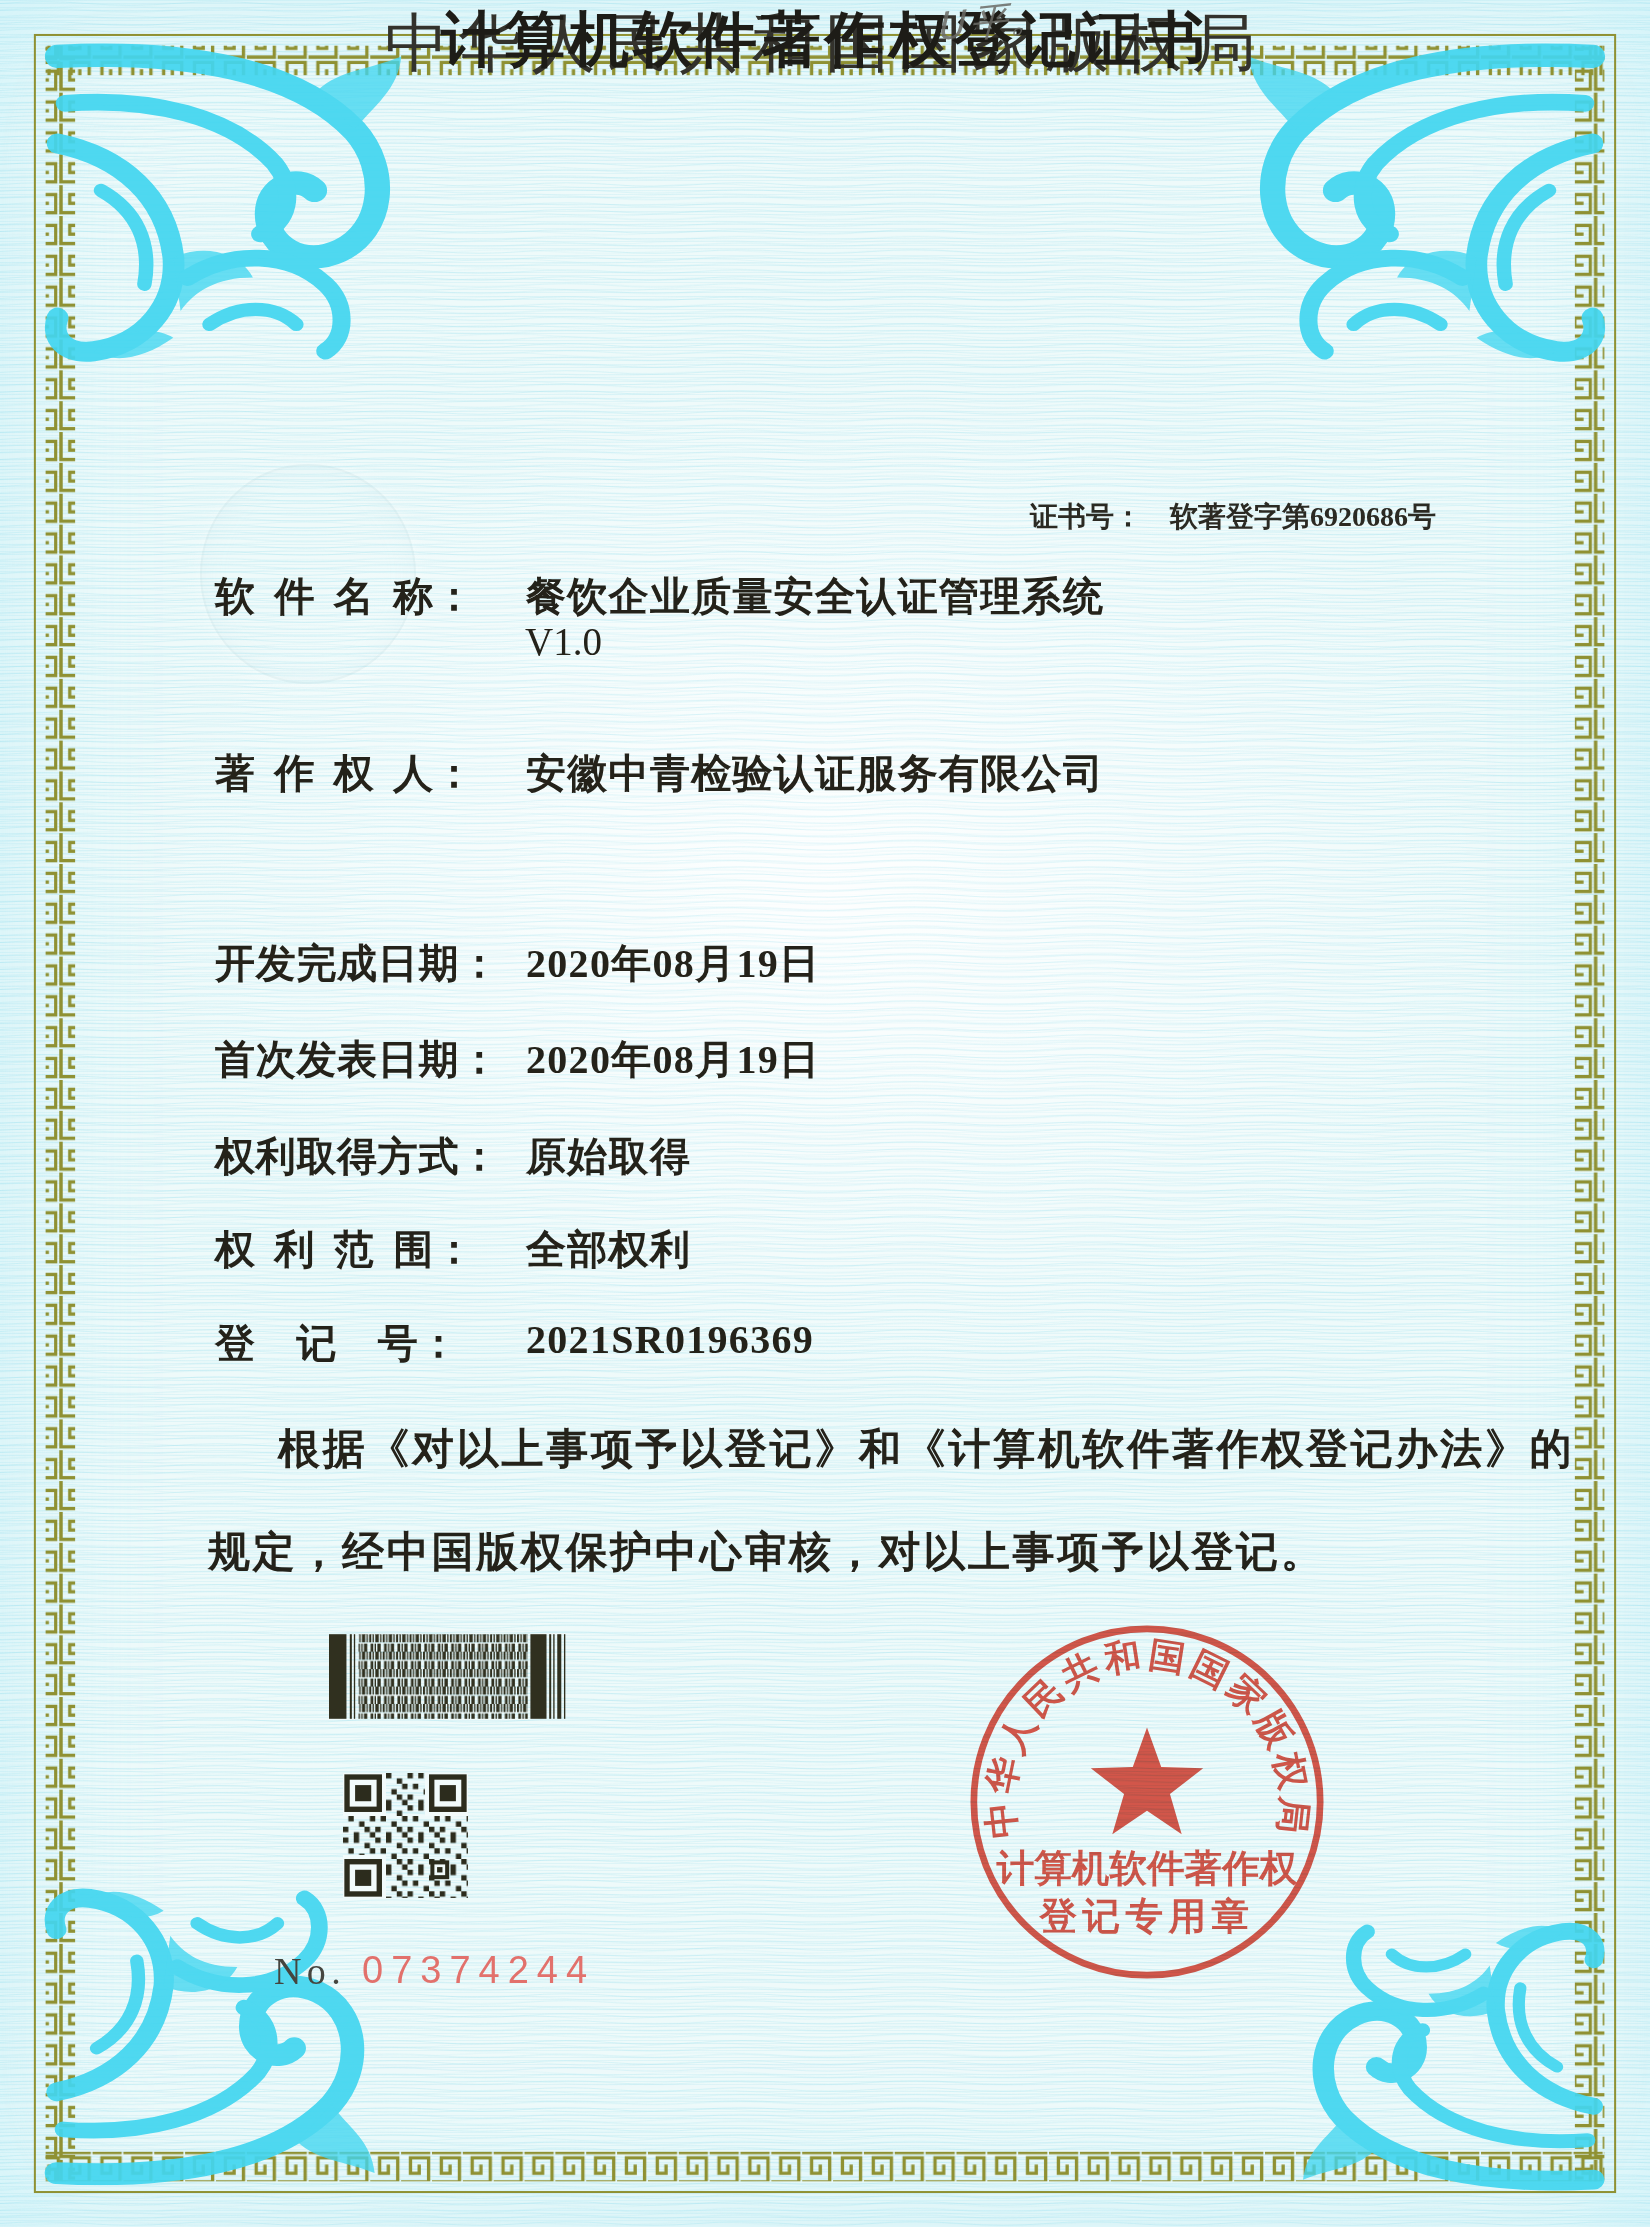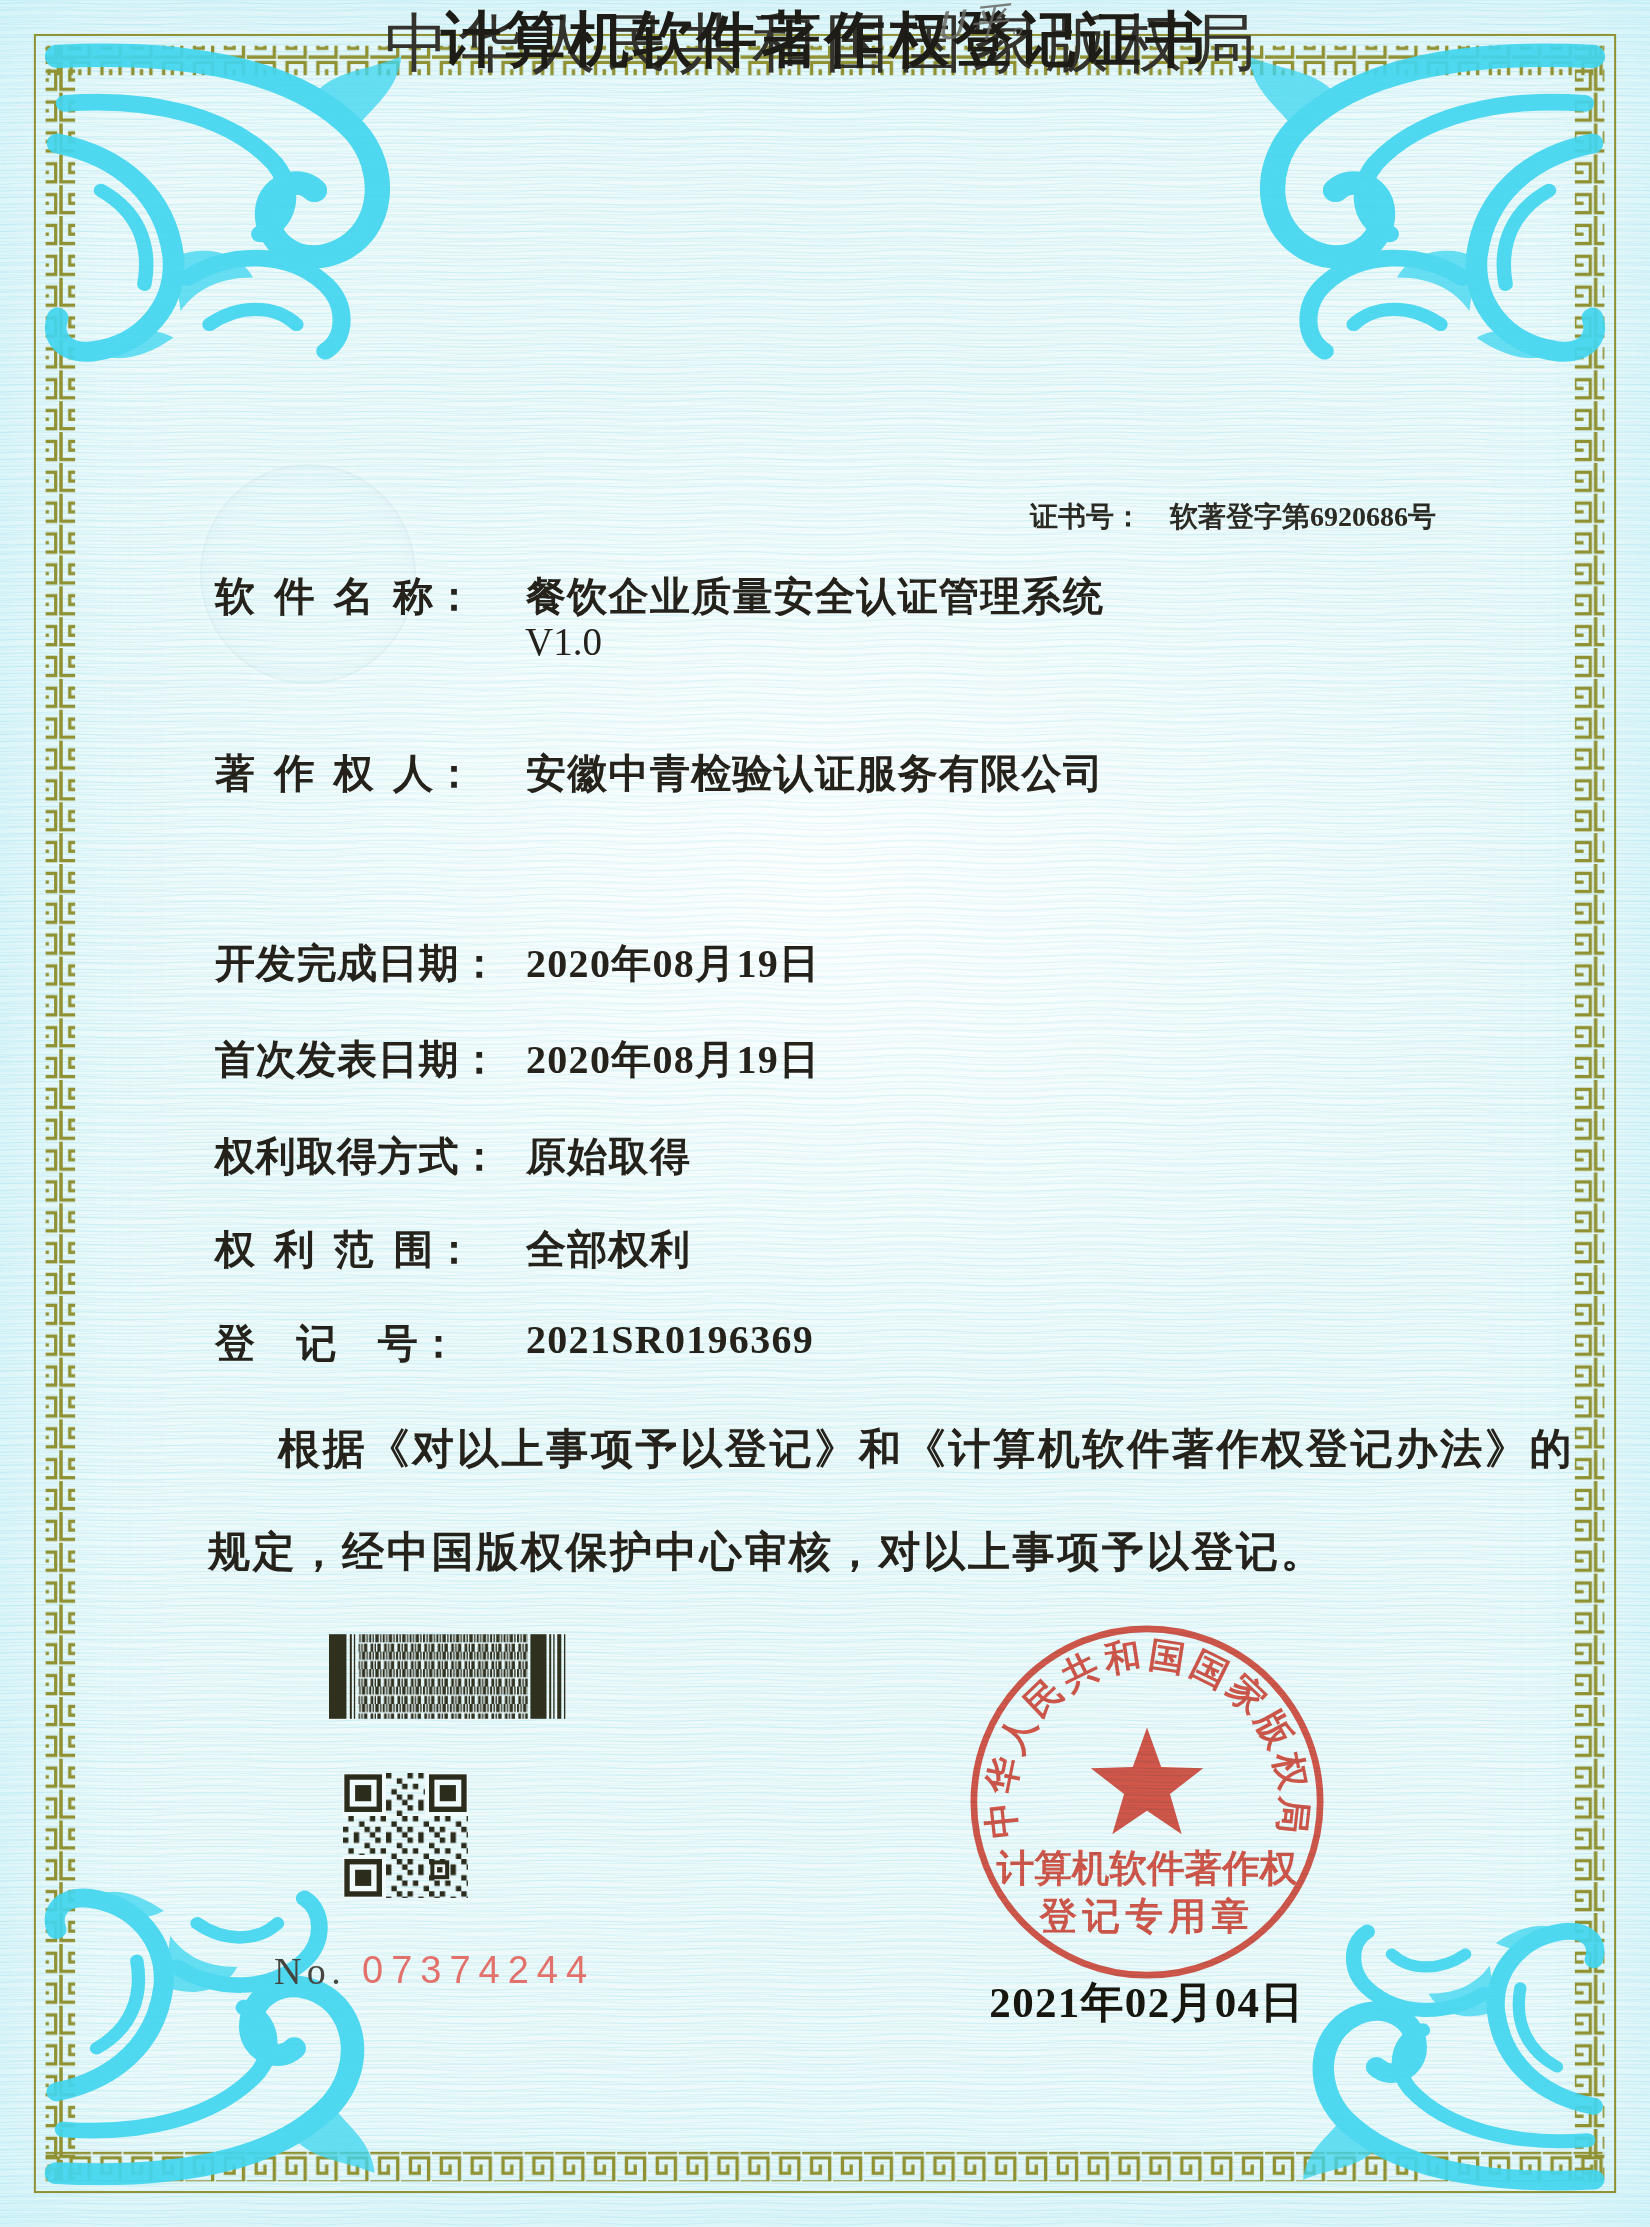--- a/index.html
+++ b/index.html
@@ -240,16 +240,15 @@
     <circle cx="295" cy="295" r="258" fill="none" stroke="#df4b3d" stroke-width="10"></circle>
     <path id="ringPath" d="M295,495 A200,200 0 1 1 295.2,495" fill="none"></path>
     <text font-size="54" font-weight="700" fill="#df4b3d" letter-spacing="7" font-family="Liberation Serif, DejaVu Serif, serif">
       <textPath href="#ringPath" startOffset="50%" text-anchor="middle">中华人民共和国国家版权局</textPath>
     </text>
     <polygon fill="#df4b3d" points="295,184 316.2,242.9 378.7,244.8 329.2,283.1 346.7,343.2 295,308 243.3,343.2 260.8,283.1 211.3,244.8 273.8,242.9"></polygon>
     <text x="295" y="412" text-anchor="middle" font-size="56" font-weight="700" fill="#df4b3d" font-family="Liberation Serif, DejaVu Serif, serif">计算机软件著作权</text>
     <text x="295" y="484" text-anchor="middle" font-size="56" font-weight="700" fill="#df4b3d" letter-spacing="8" font-family="Liberation Serif, DejaVu Serif, serif">登记专用章</text>
   </svg>
 
-  <div class="seal-date">2021年02月04日</div>
 
 </div>
 
 
 </body></html>

